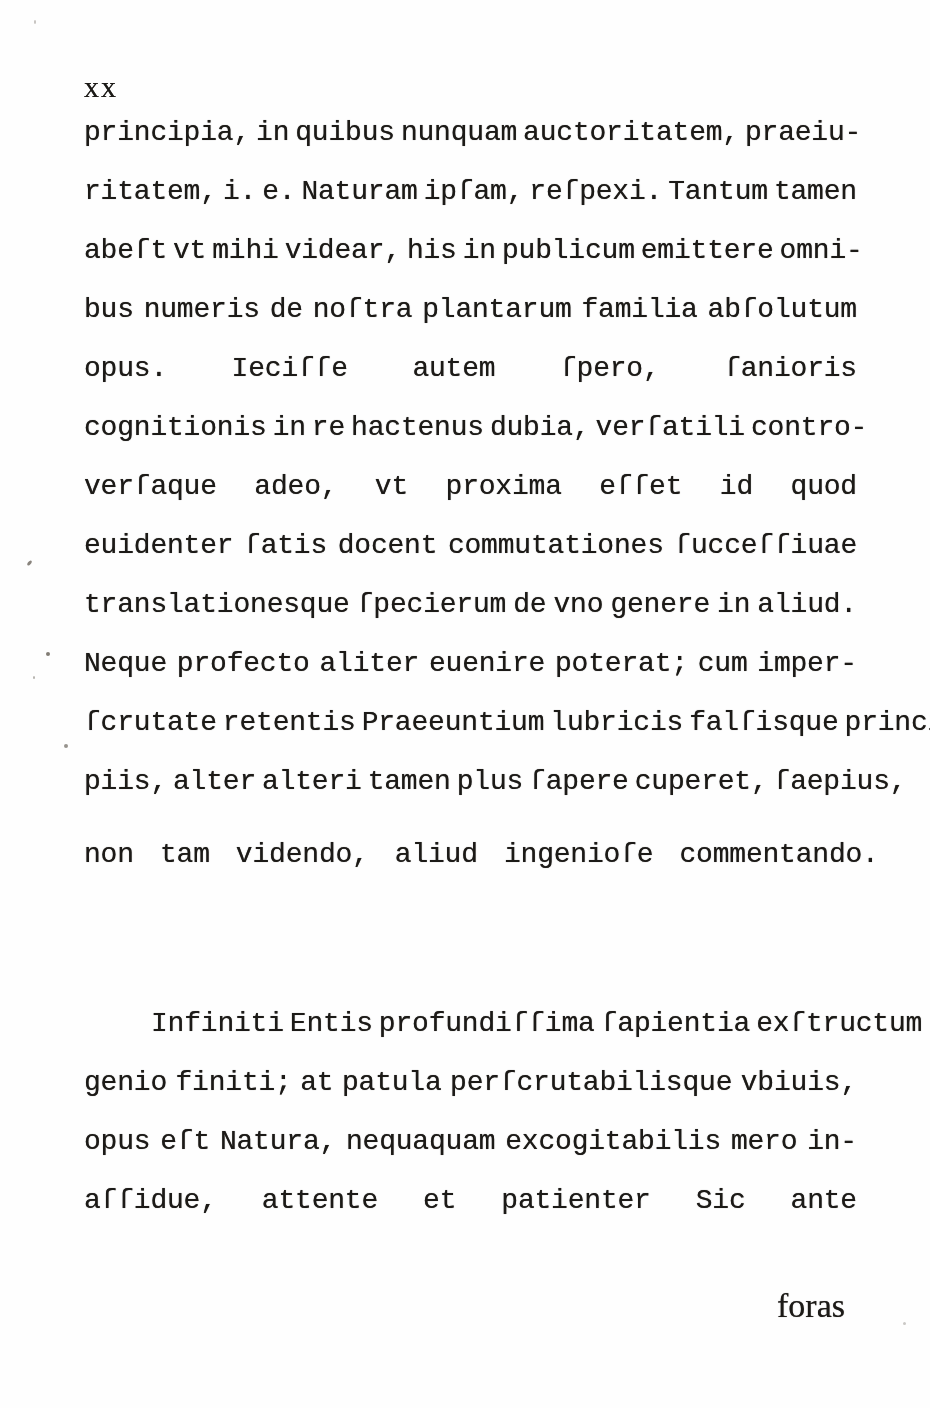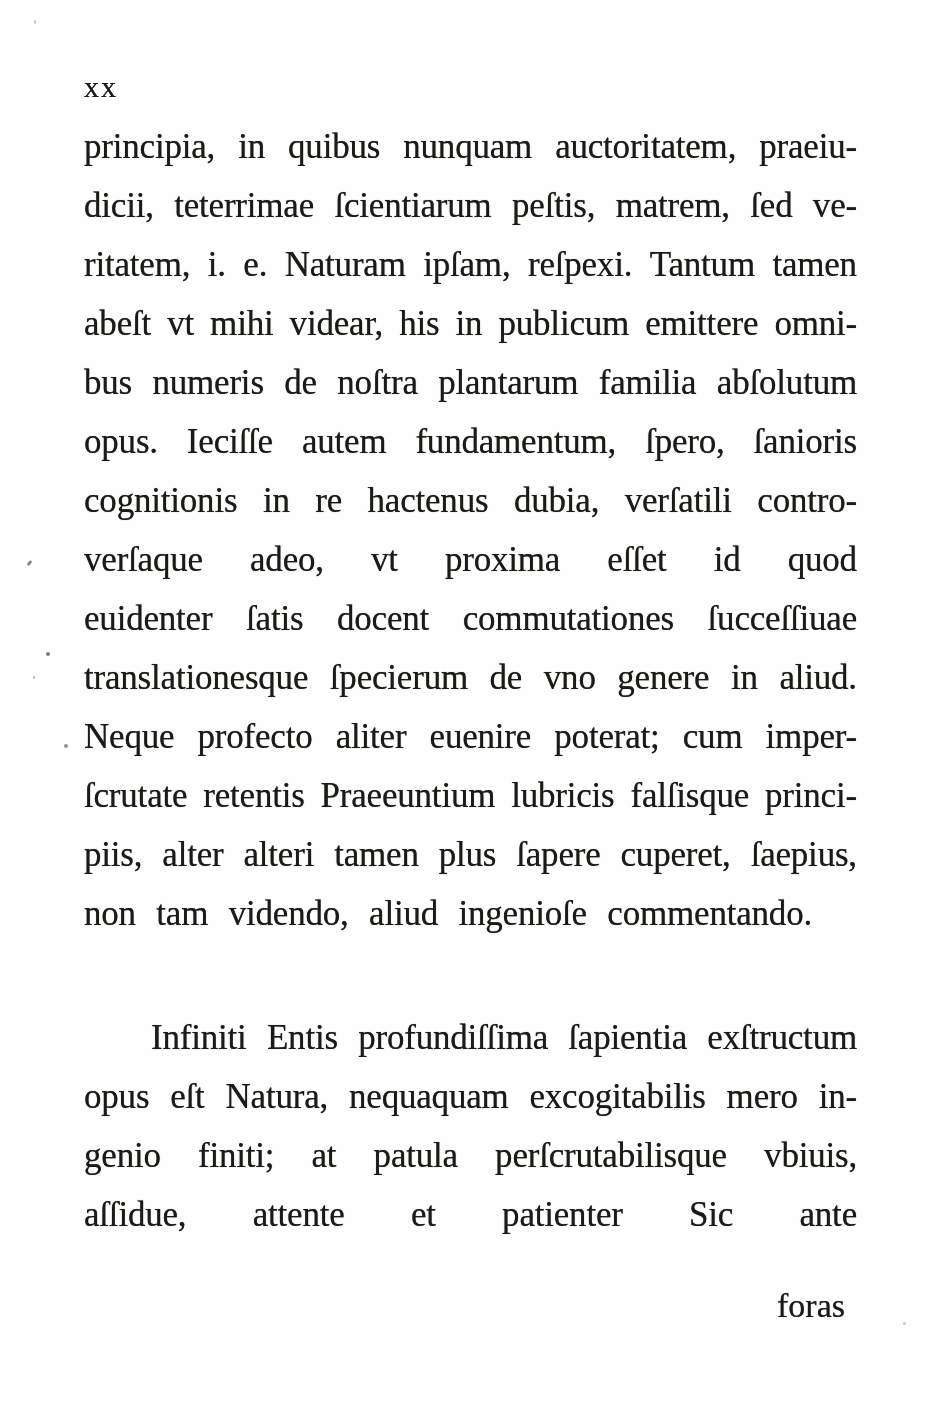--- a/index.html
+++ b/index.html
@@ -18,25 +18,26 @@
   .pagenum{
     position:absolute;left:84px;top:70px;
     font-size:30px;letter-spacing:2px;
     text-shadow:0 0 0.6px rgba(30,28,24,.75);
   }
   .block{position:absolute;left:84px;width:773px;}
   .para1{top:117px;}
   .para2{top:1008px;}
   .line{
     height:59px;
-    font-size:35px;
+    font-size:28px;
     letter-spacing:-0.2px;
     display:flex;
-    align-items:center;
+    align-items:flex-start;
     text-shadow:0 0 0.7px rgba(32,30,26,.8);
+    font-family:Liberation Mono, monospace;
   }
   .flexjust{justify-content:space-between;column-gap:6px;white-space:nowrap;}
   .flexjust span{white-space:pre;}
   .indent{padding-left:67px;}
   .plain{display:block;line-height:59px;white-space:nowrap;}
   .loose{word-spacing:0.34em;}
   .catchword{
     position:absolute;top:1287px;right:85px;
     font-size:34px;
     text-shadow:0 0 0.7px rgba(32,30,26,.8);
@@ -59,29 +60,20 @@
   <div class="block para1">
     <div class="line flexjust">
         <span>principia,</span>
         <span>in</span>
         <span>quibus</span>
         <span>nunquam</span>
         <span>auctoritatem,</span>
         <span>praeiu-</span>
       </div>
     <div class="line flexjust">
-        <span>dicii,</span>
-        <span>teterrimae</span>
-        <span>ſcientiarum</span>
-        <span>peſtis,</span>
-        <span>matrem,</span>
-        <span>ſed</span>
-        <span>ve-</span>
-      </div>
-    <div class="line flexjust">
         <span>ritatem,</span>
         <span>i.</span>
         <span>e.</span>
         <span>Naturam</span>
         <span>ipſam,</span>
         <span>reſpexi.</span>
         <span>Tantum</span>
         <span>tamen</span>
       </div>
     <div class="line flexjust">
@@ -101,21 +93,20 @@
         <span>de</span>
         <span>noſtra</span>
         <span>plantarum</span>
         <span>familia</span>
         <span>abſolutum</span>
       </div>
     <div class="line flexjust">
         <span>opus.</span>
         <span>Ieciſſe</span>
         <span>autem</span>
-        <span>fundamentum,</span>
         <span>ſpero,</span>
         <span>ſanioris</span>
       </div>
     <div class="line flexjust">
         <span>cognitionis</span>
         <span>in</span>
         <span>re</span>
         <span>hactenus</span>
         <span>dubia,</span>
         <span>verſatili</span>
@@ -178,37 +169,37 @@
 
   <div class="block para2">
     <div class="line flexjust indent">
         <span>Infiniti</span>
         <span>Entis</span>
         <span>profundiſſima</span>
         <span>ſapientia</span>
         <span>exſtructum</span>
       </div>
     <div class="line flexjust">
+        <span>genio</span>
+        <span>finiti;</span>
+        <span>at</span>
+        <span>patula</span>
+        <span>perſcrutabilisque</span>
+        <span>vbiuis,</span>
+      </div>
+    <div class="line flexjust">
         <span>opus</span>
         <span>eſt</span>
         <span>Natura,</span>
         <span>nequaquam</span>
         <span>excogitabilis</span>
         <span>mero</span>
         <span>in-</span>
       </div>
     <div class="line flexjust">
-        <span>genio</span>
-        <span>finiti;</span>
-        <span>at</span>
-        <span>patula</span>
-        <span>perſcrutabilisque</span>
-        <span>vbiuis,</span>
-      </div>
-    <div class="line flexjust">
         <span>aſſidue,</span>
         <span>attente</span>
         <span>et</span>
         <span>patienter</span>
         <span>Sic</span>
         <span>ante</span>
       </div>
   </div>
 
   <div class="catchword">foras</div>

